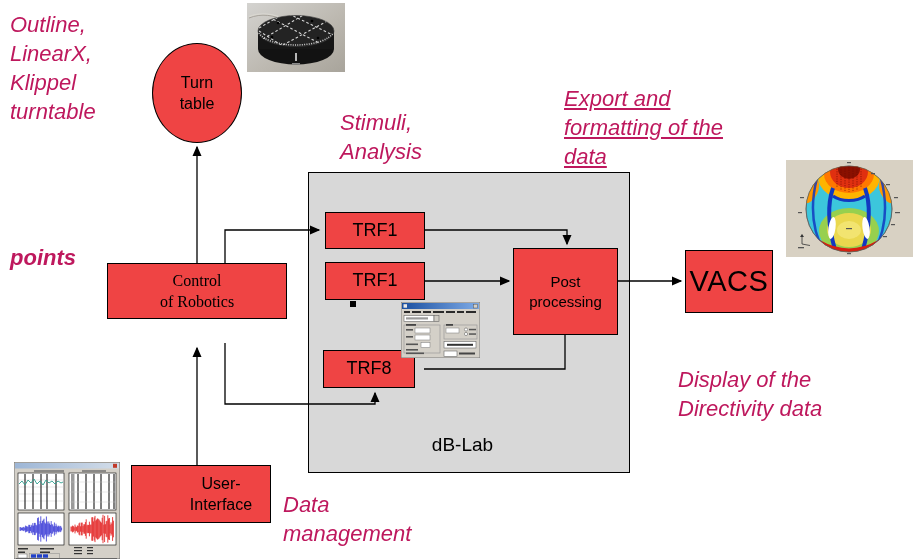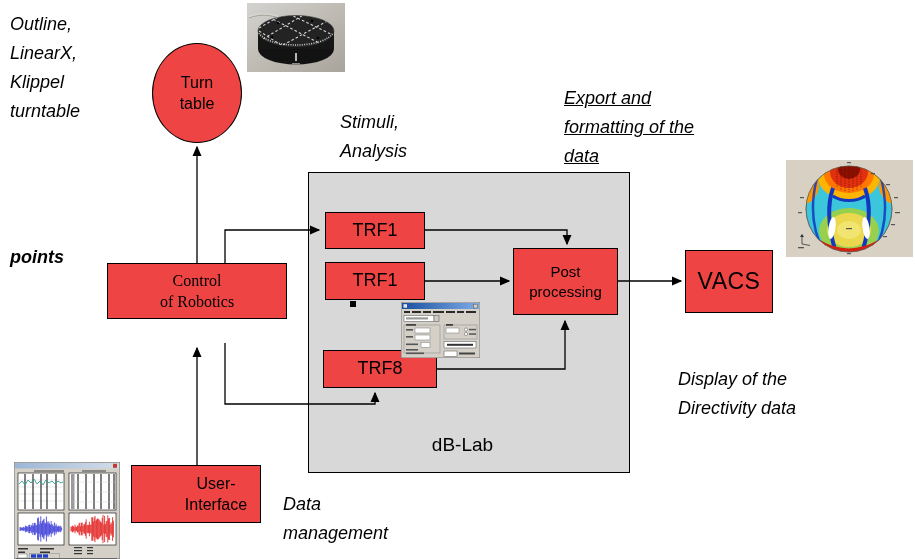--- a/index.html
+++ b/index.html
@@ -1,18 +1,18 @@
 <!DOCTYPE html>
 <html><head>
 <meta charset="utf-8">
 <style>
   html,body{margin:0;padding:0;background:#fff;}
   #stage{position:relative;width:915px;height:559px;background:#ffffff;overflow:hidden;
          font-family:"Liberation Sans","DejaVu Sans",sans-serif;color:#000;}
-  .annotation{position:absolute;font-style:italic;color:#000000;font-size:18px;
+  .annotation{position:absolute;font-style:italic;color:#be185d;font-size:22px;
               line-height:29px;white-space:pre-line;}
   .node{position:absolute;background:#ef4444;border:1.5px solid #000;
         display:flex;align-items:center;justify-content:center;text-align:center;
         white-space:pre-line;font-size:16px;line-height:1.32;box-sizing:border-box;}
   .ellipse{border-radius:50%;}
   #dblab-box{position:absolute;left:308px;top:172px;width:322px;height:301px;
              background:#d8d8d8;border:1.5px solid #000;box-sizing:border-box;}
   #dblab-label{position:absolute;left:308px;top:434px;width:309px;text-align:center;
                font-size:19px;}
   #trf-ellipsis{position:absolute;left:350px;top:301px;width:6px;height:6px;background:#000;}
@@ -44,34 +44,34 @@
       <polyline points="618,281 681,281" marker-end="url(#arr)"></polyline>
     </g>
   </svg>
 
   <div class="node ellipse" style="left:152px;top:43px;width:90px;height:100px;">Turn
 table</div>
 
   <div class="node" style="left:107px;top:263px;width:180px;height:56px;font-family:Liberation Serif, serif;">Control
 of Robotics</div>
 
-  <div class="node" style="left:131px;top:465px;width:130px;height:58px;padding-left:40px;">User-Interface</div>
+  <div class="node" style="left:131px;top:465px;width:140px;height:58px;padding-left:40px;">User-Interface</div>
 
   <div class="node" style="left:325px;top:212px;width:100px;height:37px;font-size:18px;">TRF1</div>
 
   <div class="node" style="left:325px;top:262px;width:100px;height:38px;font-size:18px;">TRF1</div>
 
   <div id="trf-ellipsis"></div>
 
-  <div class="node" style="left:323px;top:350px;width:114px;height:38px;font-size:18px;">TRF8</div>
-
-  <div class="node" style="left:513px;top:248px;width:105px;height:67px;font-size:15px;">Post
+  <div class="node" style="left:323px;top:350px;width:92px;height:38px;font-size:18px;">TRF8</div>
+
+  <div class="node" style="left:513px;top:248px;width:105px;height:87px;font-size:15px;">Post
 processing</div>
 
-  <div class="node" style="left:685px;top:250px;width:88px;height:63px;font-size:23px;letter-spacing:0.5px;">VACS</div>
+  <div class="node" style="left:685px;top:250px;width:88px;height:63px;font-size:29px;letter-spacing:0.5px;">VACS</div>
 
   <div id="dblab-label">dB-Lab</div>
 
   <div class="annotation" style="left:10px;top:10px;">Outline,
 LinearX,
 Klippel
 turntable</div>
   <div class="annotation" style="left:10px;top:243px;font-weight:bold;">points</div>
   <div class="annotation" style="left:340px;top:108px;">Stimuli,
 Analysis</div>

